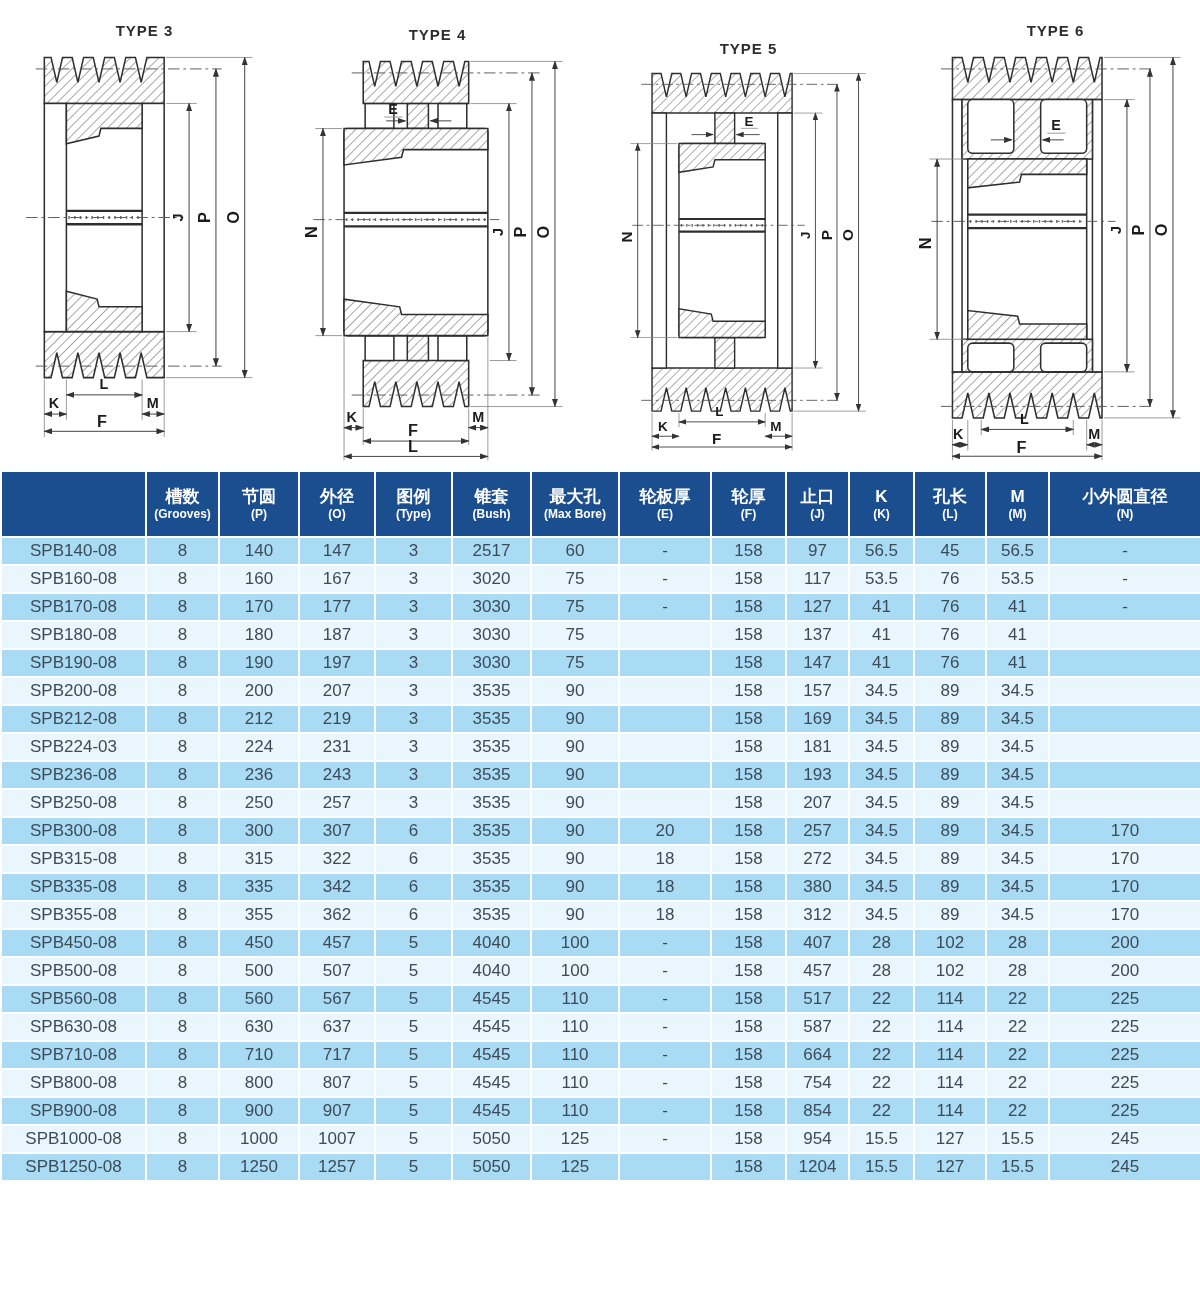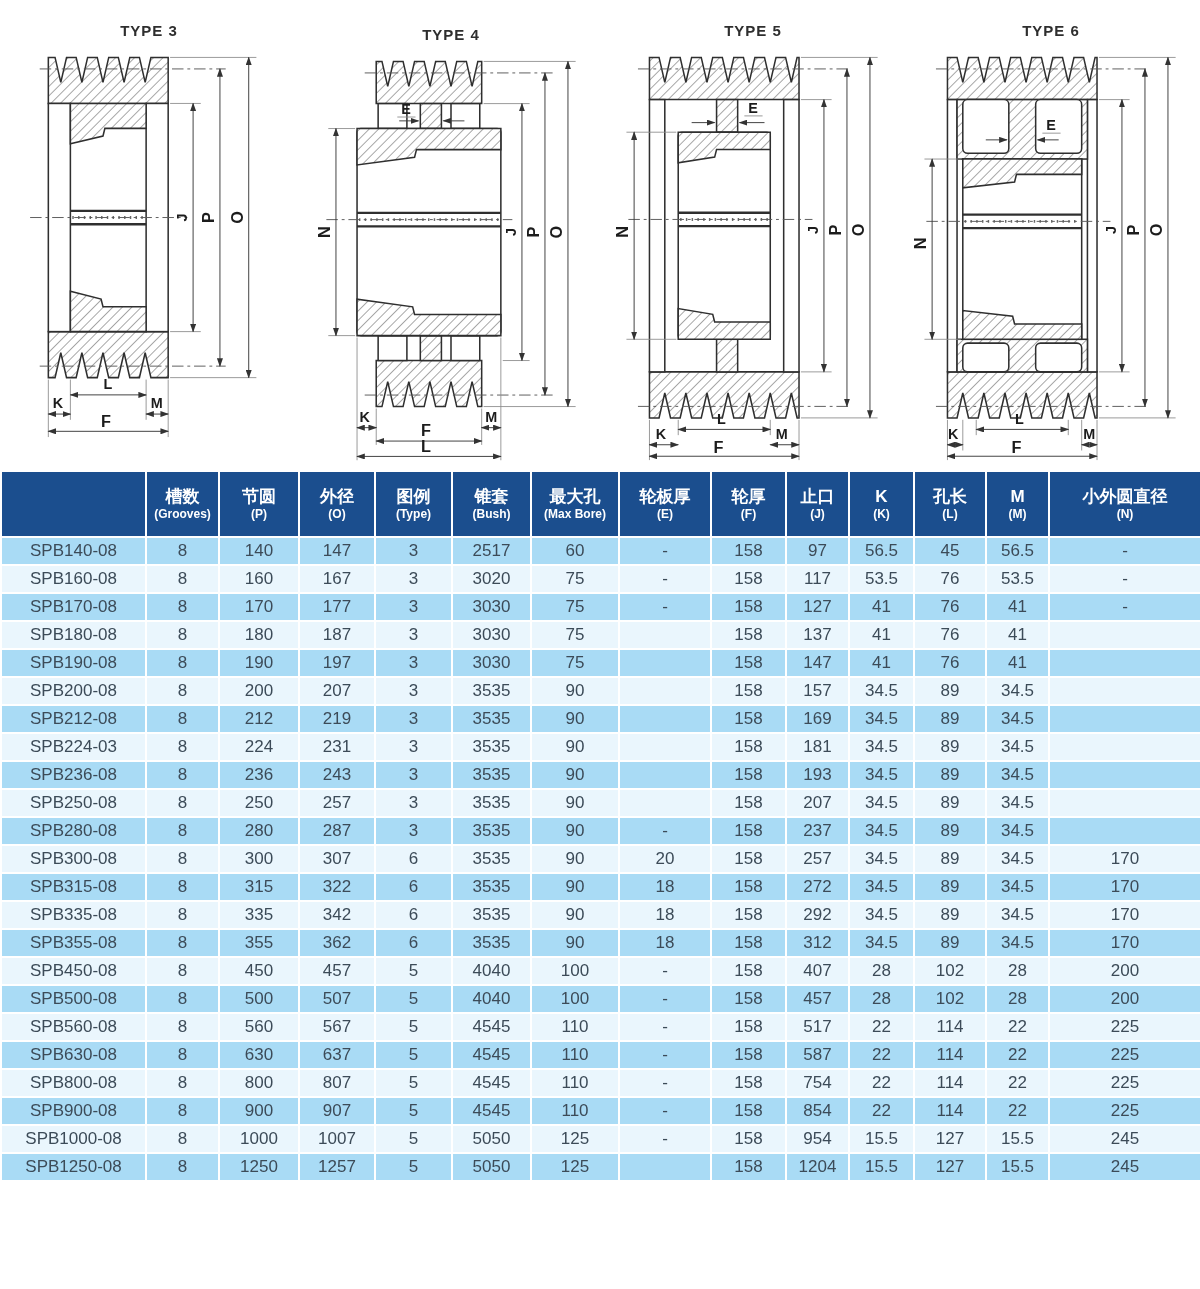--- a/index.html
+++ b/index.html
@@ -159,21 +159,21 @@
       <text class="dimtxt" x="60" y="390" text-anchor="middle">K</text>
       <line class="dim" x1="182" y1="396" x2="202" y2="396"></line>
       <text class="dimtxt" x="192" y="390" text-anchor="middle">M</text>
       <line class="dim" x1="72" y1="410" x2="182" y2="410"></line>
       <text class="dimbig" x="124" y="405" text-anchor="middle">F</text>
       <line class="dim" x1="52" y1="426" x2="202" y2="426"></line>
       <text class="dimbig" x="124" y="421" text-anchor="middle">L</text>
     </svg>
   </figure>
 
-  <figure class="diagram" style="margin:0">
+  <figure class="diagram" style="margin:18px">
     <div class="diagram-title">TYPE 5</div>
     <svg width="288" height="418" viewBox="0 0 300 436">
 
       <path class="part" d="M42,58 L42,14 L52,14 L58,40 L64,14 L74,14 L80,40 L86,14 L96,14 L102,40 L108,14 L118,14 L124,40 L130,14 L140,14 L146,40 L152,14 L162,14 L168,40 L174,14 L184,14 L190,40 L196,14 L198,14 L198,58 Z"></path>
       <path class="part" d="M42,342 L42,390 L52,390 L58,364 L64,390 L74,390 L80,364 L86,390 L96,390 L102,364 L108,390 L118,390 L124,364 L130,390 L140,390 L146,364 L152,390 L162,390 L168,364 L174,390 L184,390 L190,364 L196,390 L198,390 L198,342 Z"></path>
 
       <rect class="plate" x="42" y="58" width="16" height="284"></rect>
       <rect class="plate" x="182" y="58" width="16" height="284"></rect>
 
       <rect class="part" x="112" y="58" width="22" height="34"></rect>
@@ -532,36 +532,20 @@
         <td>90</td>
         <td></td>
         <td>158</td>
         <td>207</td>
         <td>34.5</td>
         <td>89</td>
         <td>34.5</td>
         <td></td>
       </tr>
       <tr>
-        <td>SPB280-08</td>
-        <td>8</td>
-        <td>280</td>
-        <td>287</td>
-        <td>3</td>
-        <td>3535</td>
-        <td>90</td>
-        <td>-</td>
-        <td>158</td>
-        <td>237</td>
-        <td>34.5</td>
-        <td>89</td>
-        <td>34.5</td>
-        <td></td>
-      </tr>
-      <tr>
         <td>SPB300-08</td>
         <td>8</td>
         <td>300</td>
         <td>307</td>
         <td>6</td>
         <td>3535</td>
         <td>90</td>
         <td>20</td>
         <td>158</td>
         <td>257</td>
@@ -589,21 +573,21 @@
       <tr>
         <td>SPB335-08</td>
         <td>8</td>
         <td>335</td>
         <td>342</td>
         <td>6</td>
         <td>3535</td>
         <td>90</td>
         <td>18</td>
         <td>158</td>
-        <td>292</td>
+        <td>380</td>
         <td>34.5</td>
         <td>89</td>
         <td>34.5</td>
         <td>170</td>
       </tr>
       <tr>
         <td>SPB355-08</td>
         <td>8</td>
         <td>355</td>
         <td>362</td>
@@ -676,20 +660,36 @@
         <td>110</td>
         <td>-</td>
         <td>158</td>
         <td>587</td>
         <td>22</td>
         <td>114</td>
         <td>22</td>
         <td>225</td>
       </tr>
       <tr>
+        <td>SPB710-08</td>
+        <td>8</td>
+        <td>710</td>
+        <td>717</td>
+        <td>5</td>
+        <td>4545</td>
+        <td>110</td>
+        <td>-</td>
+        <td>158</td>
+        <td>664</td>
+        <td>22</td>
+        <td>114</td>
+        <td>22</td>
+        <td>225</td>
+      </tr>
+      <tr>
         <td>SPB800-08</td>
         <td>8</td>
         <td>800</td>
         <td>807</td>
         <td>5</td>
         <td>4545</td>
         <td>110</td>
         <td>-</td>
         <td>158</td>
         <td>754</td>

